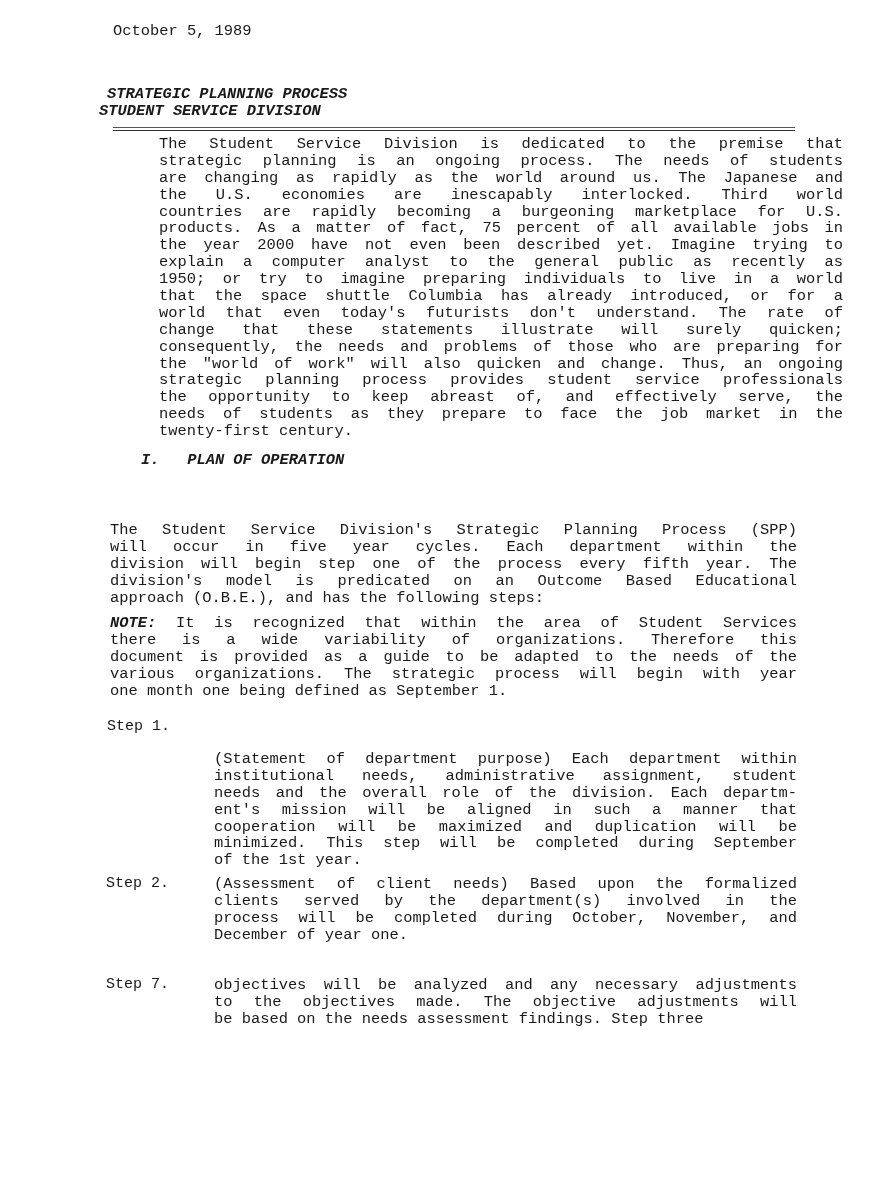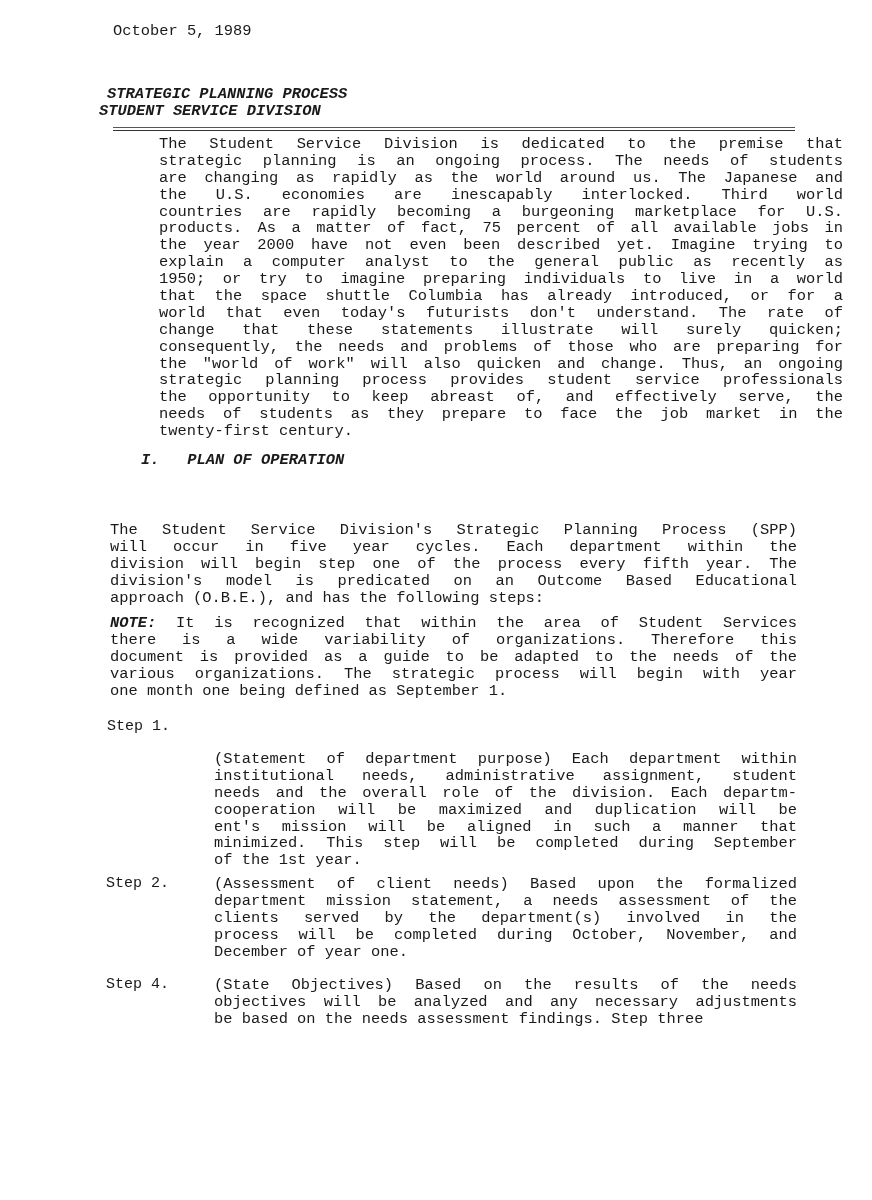--- a/index.html
+++ b/index.html
@@ -84,35 +84,34 @@
 
   <div class="txt para2" id="plan"><span class="jline">The Student Service Division's Strategic Planning Process (SPP)</span><span class="jline">will occur in five year cycles.  Each department within the</span><span class="jline">division will begin step one of the process every fifth year.  The</span><span class="jline">division's model is predicated on an Outcome Based Educational</span><span class="jline last">approach (O.B.E.), and has the following steps:</span></div>
 
   <div class="txt note" id="note"><span class="jline"><span class="bold">NOTE:</span>  It is recognized that within the area of Student Services</span><span class="jline">there is a wide variability of organizations.  Therefore this</span><span class="jline">document is provided as a guide to be adapted to the needs of the</span><span class="jline">various organizations.  The strategic process will begin with year</span><span class="jline last">one month one being defined as September 1.</span></div>
 
   <div class="step-label s1-label">Step 1.</div>
   <div class="step-body s1-body" id="step0">
       <span class="jline">(Statement of department purpose) Each department within</span>
       <span class="jline">institutional needs, administrative assignment, student</span>
       <span class="jline">needs and the overall role of the division. Each departm-</span>
+      <span class="jline">ent's mission will be aligned in such a manner that</span>
       <span class="jline">cooperation will be maximized and duplication will be</span>
-      <span class="jline">ent's mission will be aligned in such a manner that</span>
       <span class="jline">minimized.  This step will be completed during September</span>
       <span class="jline last">of the 1st year.</span>
     </div>
 
   <div class="step-label s2-label">Step 2.</div>
   <div class="step-body s2-body" id="step1">
       <span class="jline">(Assessment of client needs)  Based upon the formalized</span>
-      <span class="jline">department mission statement, a needs assessment of the</span>
       <span class="jline">clients served by the department(s) involved in the</span>
       <span class="jline">process will be completed during October, November, and</span>
       <span class="jline last">December of year one.</span>
     </div>
 
-  <div class="step-label s3-label">Step 4.</div>
+  <div class="step-label s3-label">Step 7.</div>
   <div class="step-body s3-body" id="step2">
-      <span class="jline">(State Objectives)  Based on the results of the needs</span>
       <span class="jline">objectives will be analyzed and any necessary adjustments</span>
+      <span class="jline">to the objectives made.  The objective adjustments will</span>
       <span class="jline last">be based on the needs assessment findings.  Step three</span>
     </div>
 
 </div>
 
 </body></html>

